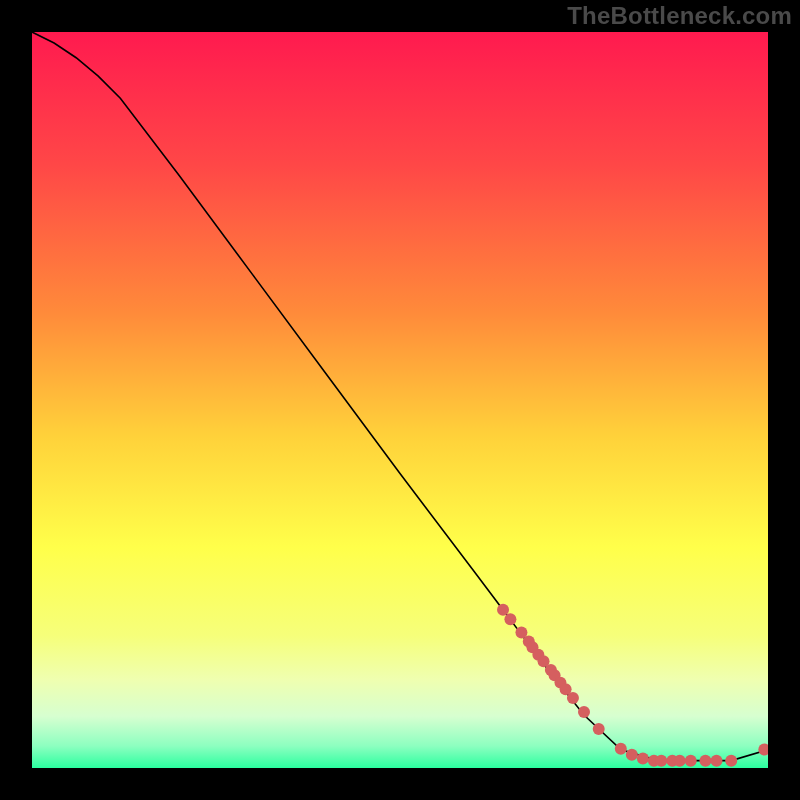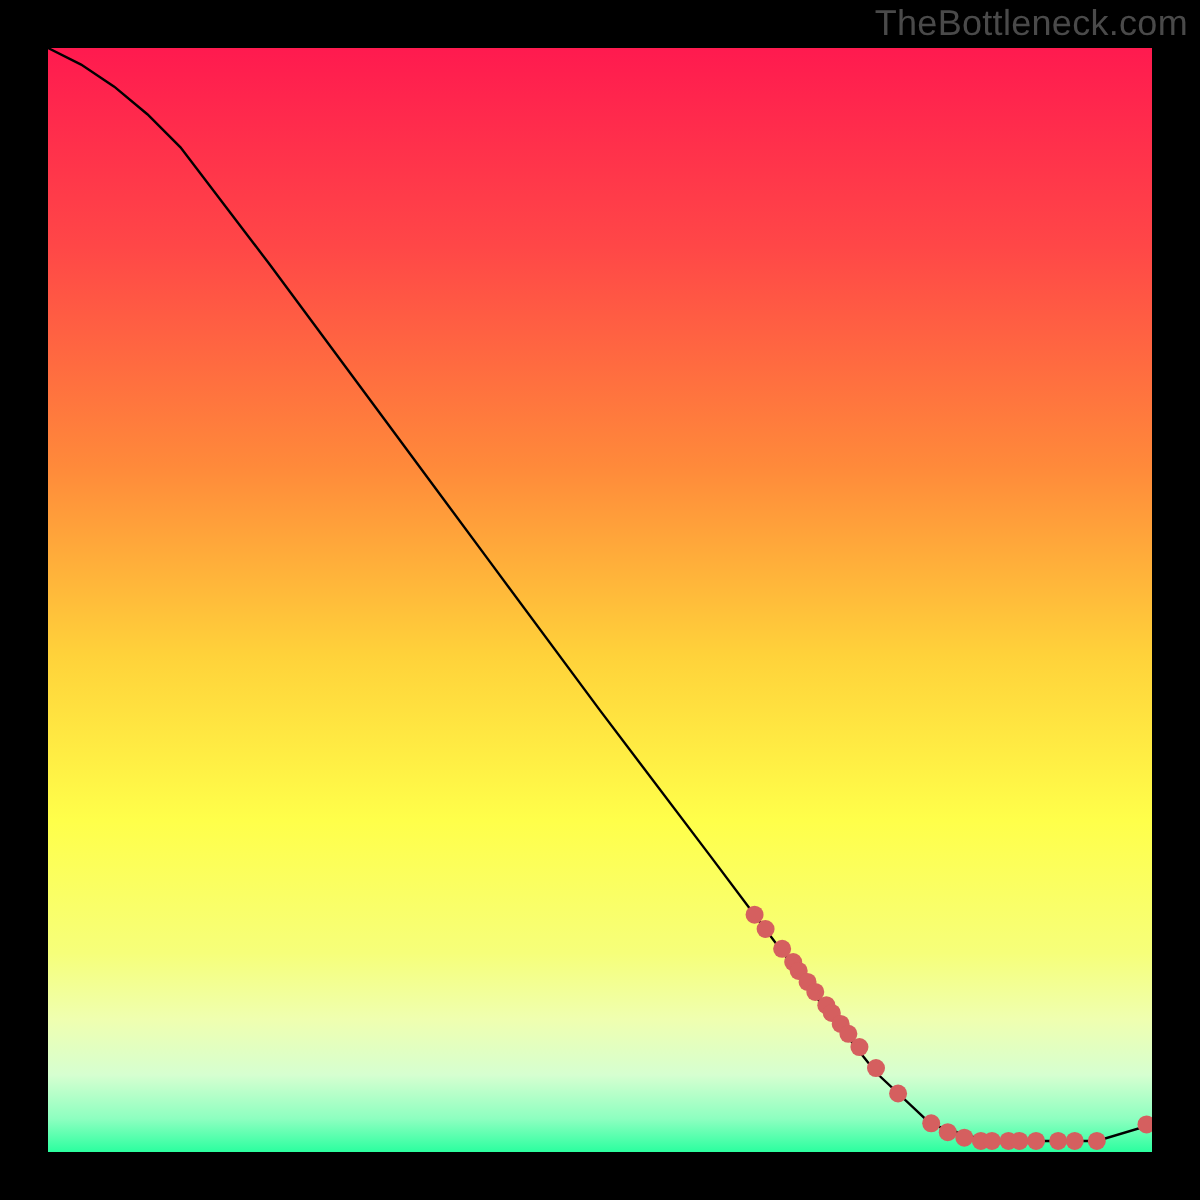--- a/index.html
+++ b/index.html
@@ -15,21 +15,21 @@
     position: relative;
     width: 800px;
     height: 800px;
     background: #000000;
   }
   .watermark {
     position: absolute;
     top: 2px;
     right: 8px;
     font-size: 24px;
-    font-weight: 400;
+    font-weight: 700;
     color: #4a4a4a;
     letter-spacing: 0.2px;
     z-index: 10;
   }
   .plot {
     position: absolute;
     left: 32px;
     top: 32px;
     width: 736px;
     height: 736px;

